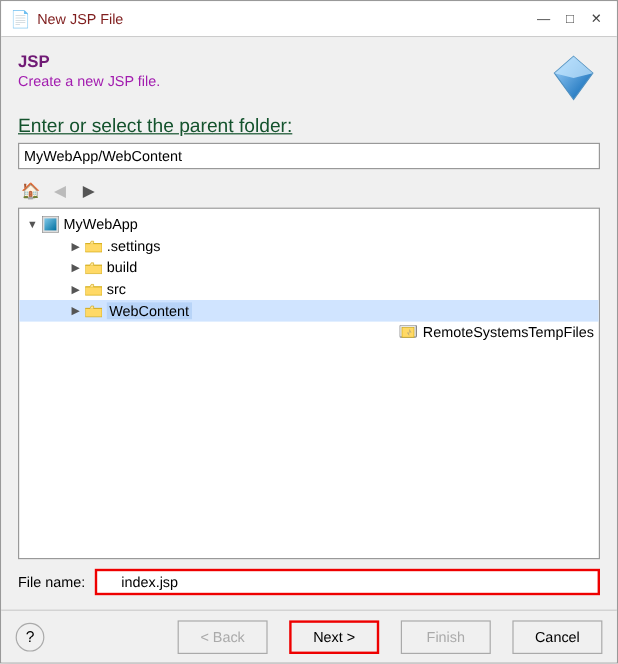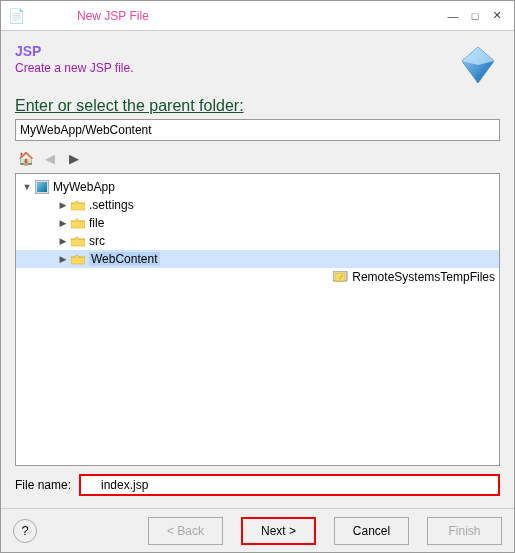--- a/index.html
+++ b/index.html
@@ -35,22 +35,21 @@
       height: 16px;
       margin-right: 6px;
       display: flex;
       align-items: center;
       justify-content: center;
       font-size: 14px;
     }
     .titlebar-title {
       flex: 1;
       font-size: 12px;
-      color: #ec4899;
-      margin-left: 46px;
+      color: #7f1d1d;
     }
     .titlebar-controls {
       display: flex;
       gap: 4px;
     }
     .titlebar-btn {
       width: 18px;
       height: 18px;
       background: none;
       border: none;
@@ -64,21 +63,21 @@
     .content {
       flex: 1;
       padding: 12px 14px;
       display: flex;
       flex-direction: column;
       background: #f0f0f0;
     }
     .section-title {
       font-size: 14px;
       font-weight: bold;
-      color: #8b5cf6;
+      color: #701a75;
       margin-bottom: 2px;
     }
     .section-desc {
       font-size: 12px;
       color: #a21caf;
       margin-bottom: 10px;
     }
     .header-row {
       display: flex;
       justify-content: space-between;
@@ -323,21 +322,21 @@
       </div>
 
       <div class="tree-item indent2">
         <span class="tree-expand">▶</span>
         <span class="tree-icon">
           <svg width="14" height="11" viewBox="0 0 14 11">
             <path d="M0,3 L0,10 L14,10 L14,3 Z" fill="#ffd966" stroke="#cca300" stroke-width="0.5"></path>
             <path d="M0,3 L4,3 L5,1 L7,1 L7,3 L14,3" fill="#ffe599" stroke="#cca300" stroke-width="0.5"></path>
           </svg>
         </span>
-        <span class="tree-label">file</span>
+        <span class="tree-label">build</span>
       </div>
 
       <div class="tree-item indent2">
         <span class="tree-expand">▶</span>
         <span class="tree-icon">
           <svg width="14" height="11" viewBox="0 0 14 11">
             <path d="M0,3 L0,10 L14,10 L14,3 Z" fill="#ffd966" stroke="#cca300" stroke-width="0.5"></path>
             <path d="M0,3 L4,3 L5,1 L7,1 L7,3 L14,3" fill="#ffe599" stroke="#cca300" stroke-width="0.5"></path>
           </svg>
         </span>
@@ -376,17 +375,17 @@
     </div>
   </div>
 
   <div class="footer">
     <div class="footer-left">
       <button class="help-btn">?</button>
     </div>
     <div class="footer-right">
       <button class="footer-btn" disabled="">&lt; Back</button>
       <button class="footer-btn primary">Next &gt;</button>
+      <button class="footer-btn" disabled="">Finish</button>
       <button class="footer-btn">Cancel</button>
-      <button class="footer-btn" disabled="">Finish</button>
     </div>
   </div>
 </div>
 
 </body></html>

